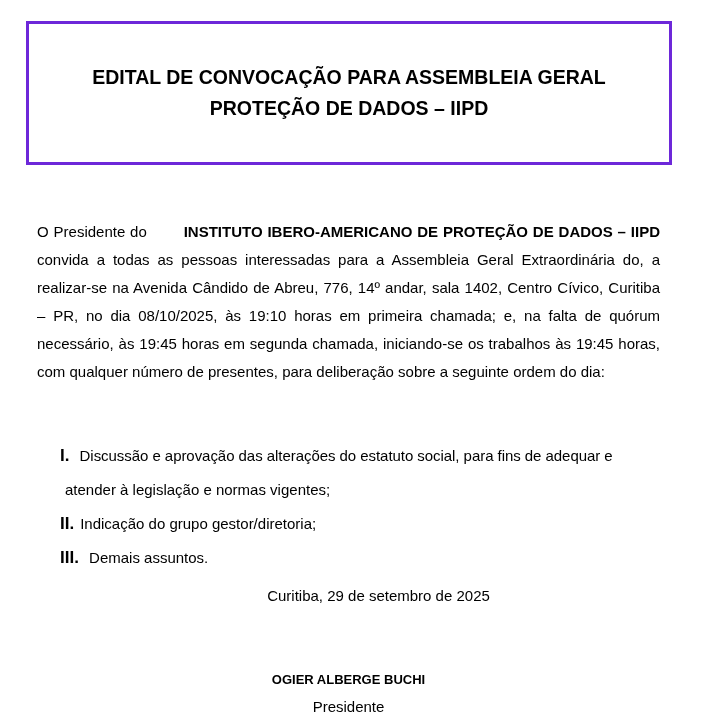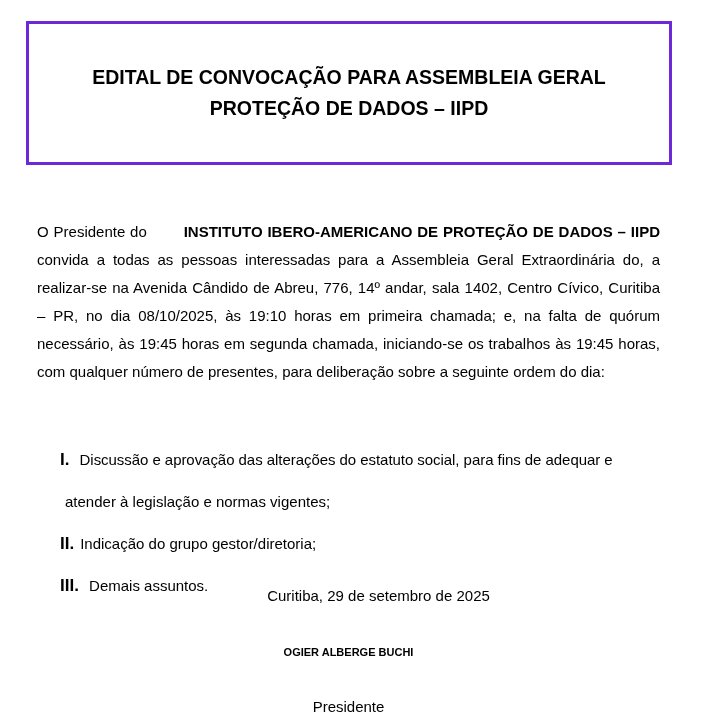--- a/index.html
+++ b/index.html
@@ -18,33 +18,33 @@
       white-space: nowrap;
     }
     .body-para {
       position: absolute; left: 37px; top: 218px; width: 623px;
       font-size: 15px; line-height: 28px; text-align: justify;
       text-align-last: left;
     }
     .body-para b { font-weight: bold; margin-left: 32px; }
     .agenda {
       position: absolute; left: 60px; top: 439px; width: 601px;
-      font-size: 15px; line-height: 42px;
+      font-size: 15px; line-height: 34px;
     }
     .agenda-item { display: block; }
     .roman { font-weight: bold; font-size: 17px; margin-right: 6px; }
     .agenda-item.first .text { letter-spacing: -0.05px; }
     .indent { padding-left: 5px; display: block; }
     .place-date {
       position: absolute; left: 0; width: 697px; top: 585px;
       text-align: center; font-size: 15px; line-height: 22px; margin-left: 30px;
     }
     .signer-name {
-      position: absolute; left: 0; width: 697px; top: 641px;
-      text-align: center; font-size: 11px; font-weight: bold; line-height: 22px;
+      position: absolute; left: 0; width: 697px; top: 669px;
+      text-align: center; font-size: 13px; font-weight: bold; line-height: 22px;
     }
     .signer-role {
       position: absolute; left: 0; width: 697px; top: 696px;
       text-align: center; font-size: 15px; line-height: 22px;
     }
   </style>
 </head>
 <body>
 
 <div class="title-box">

